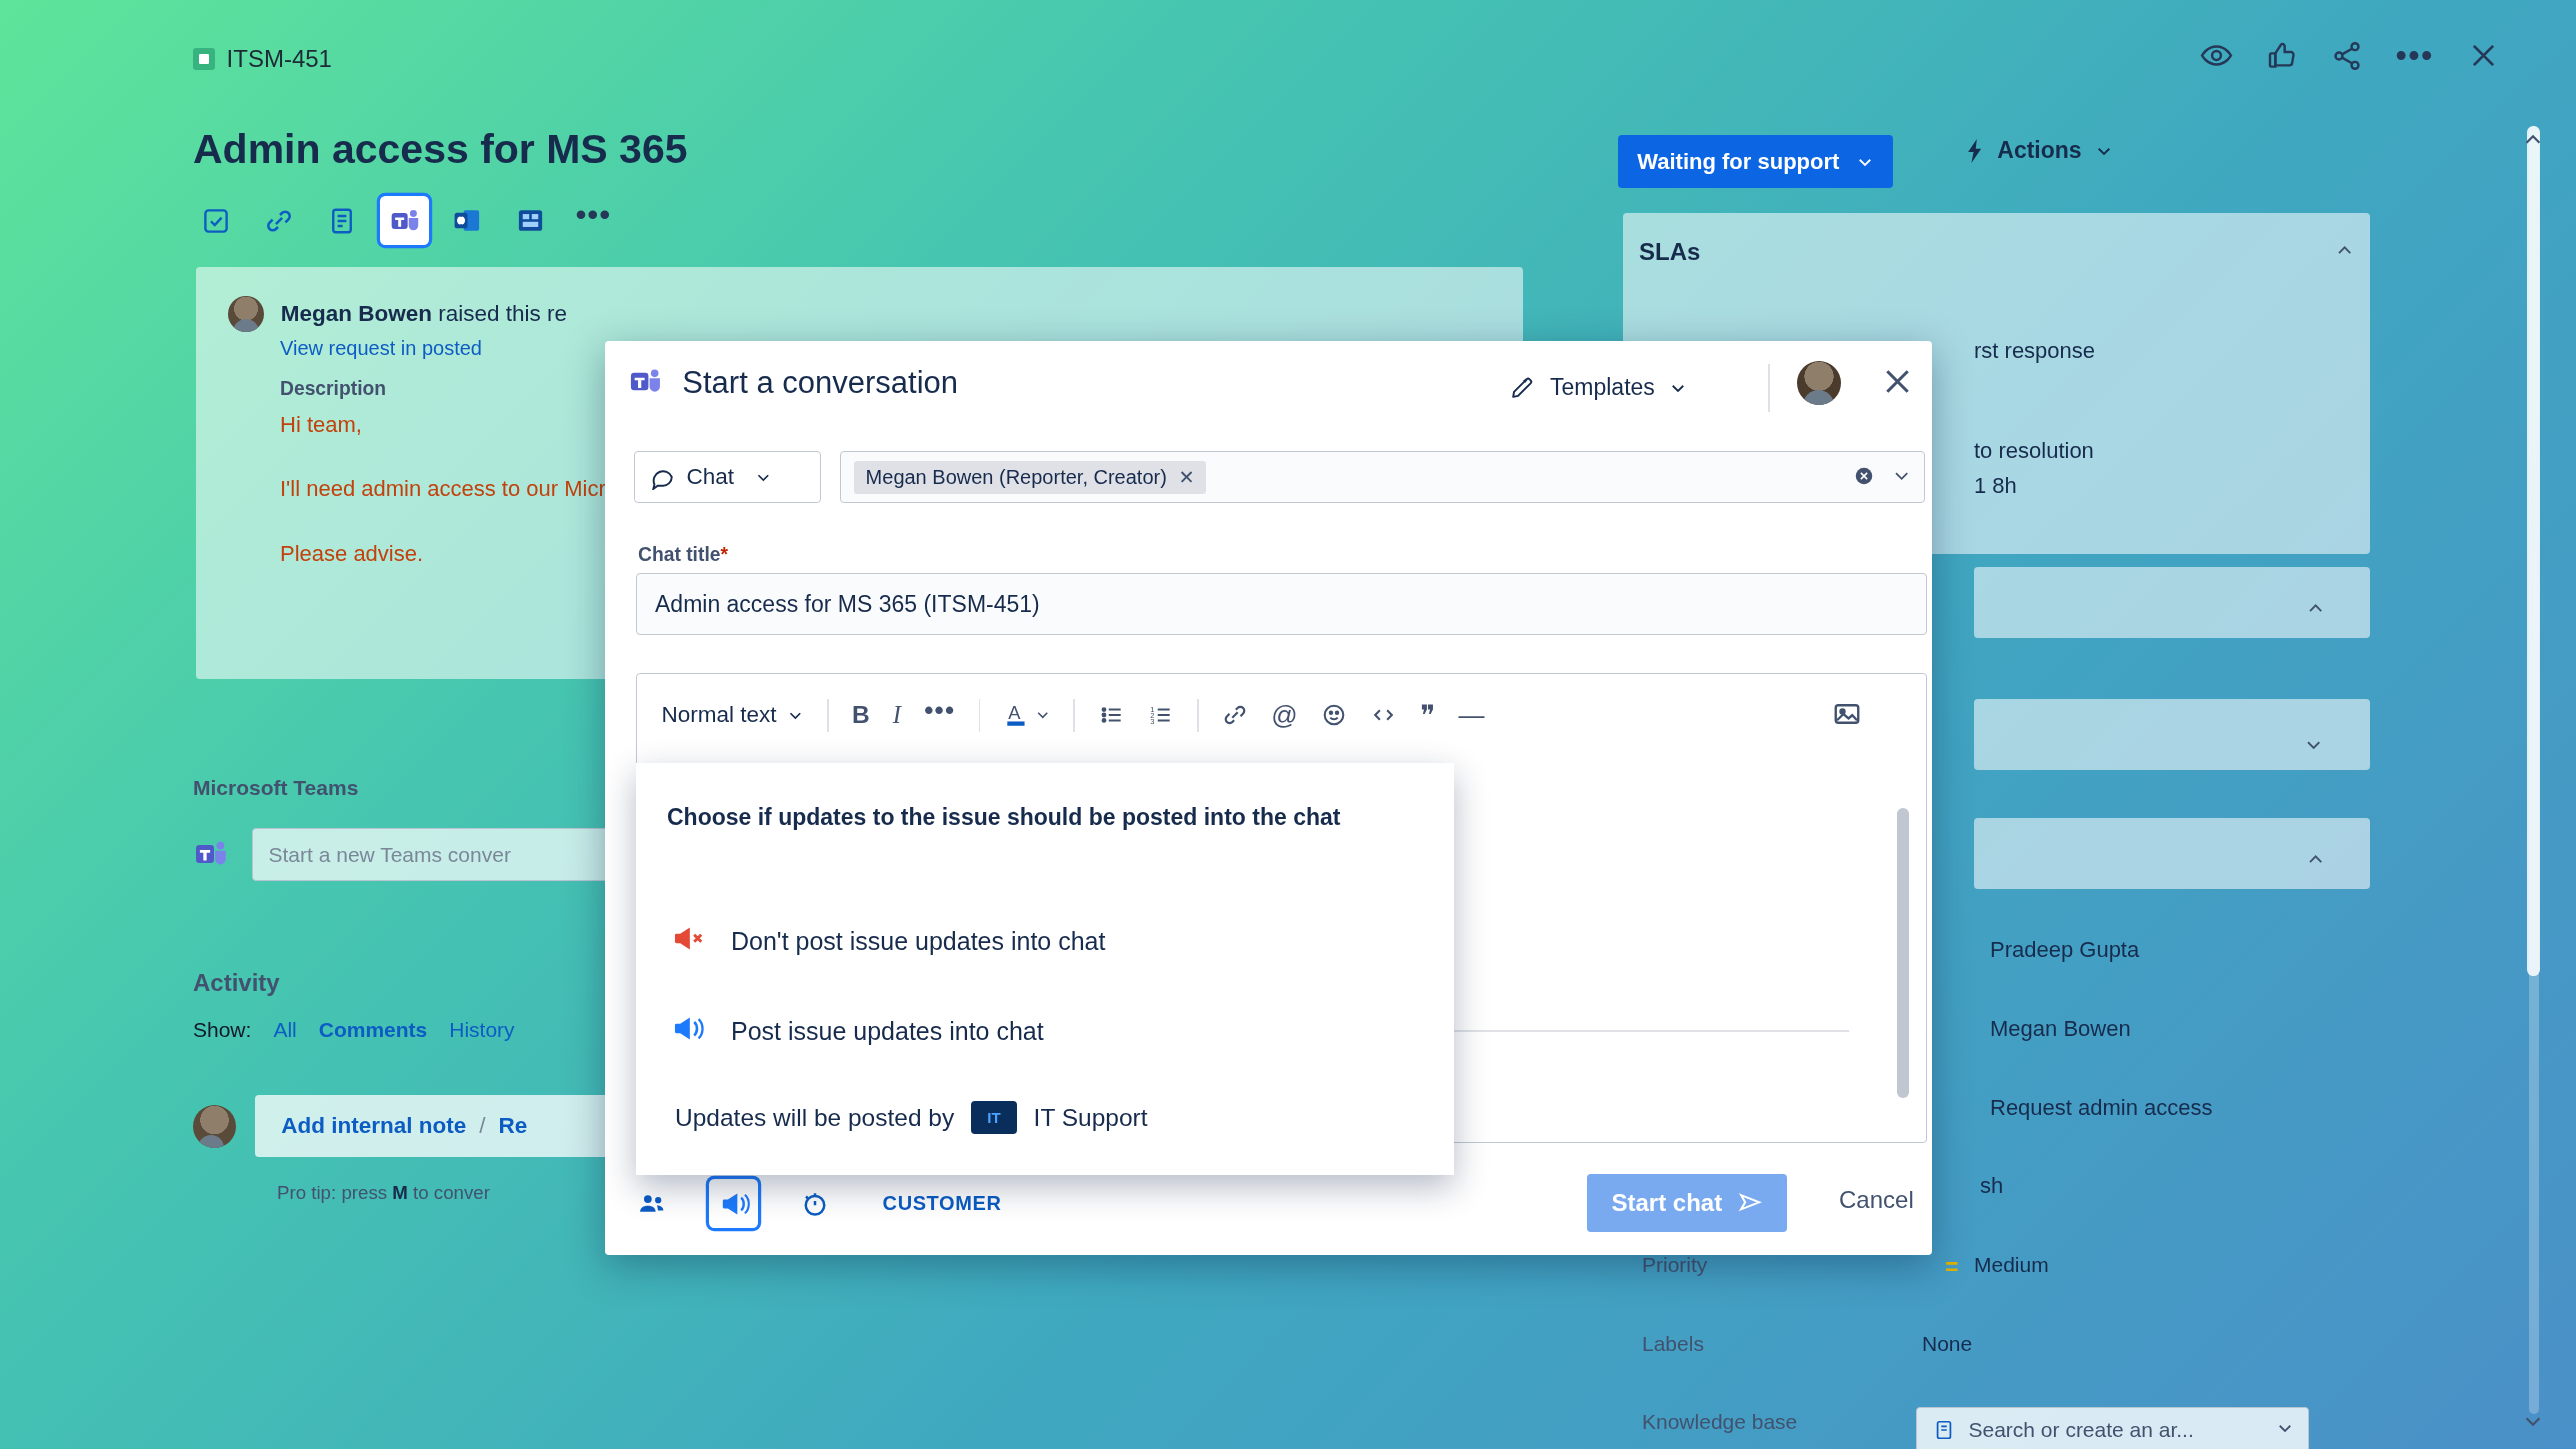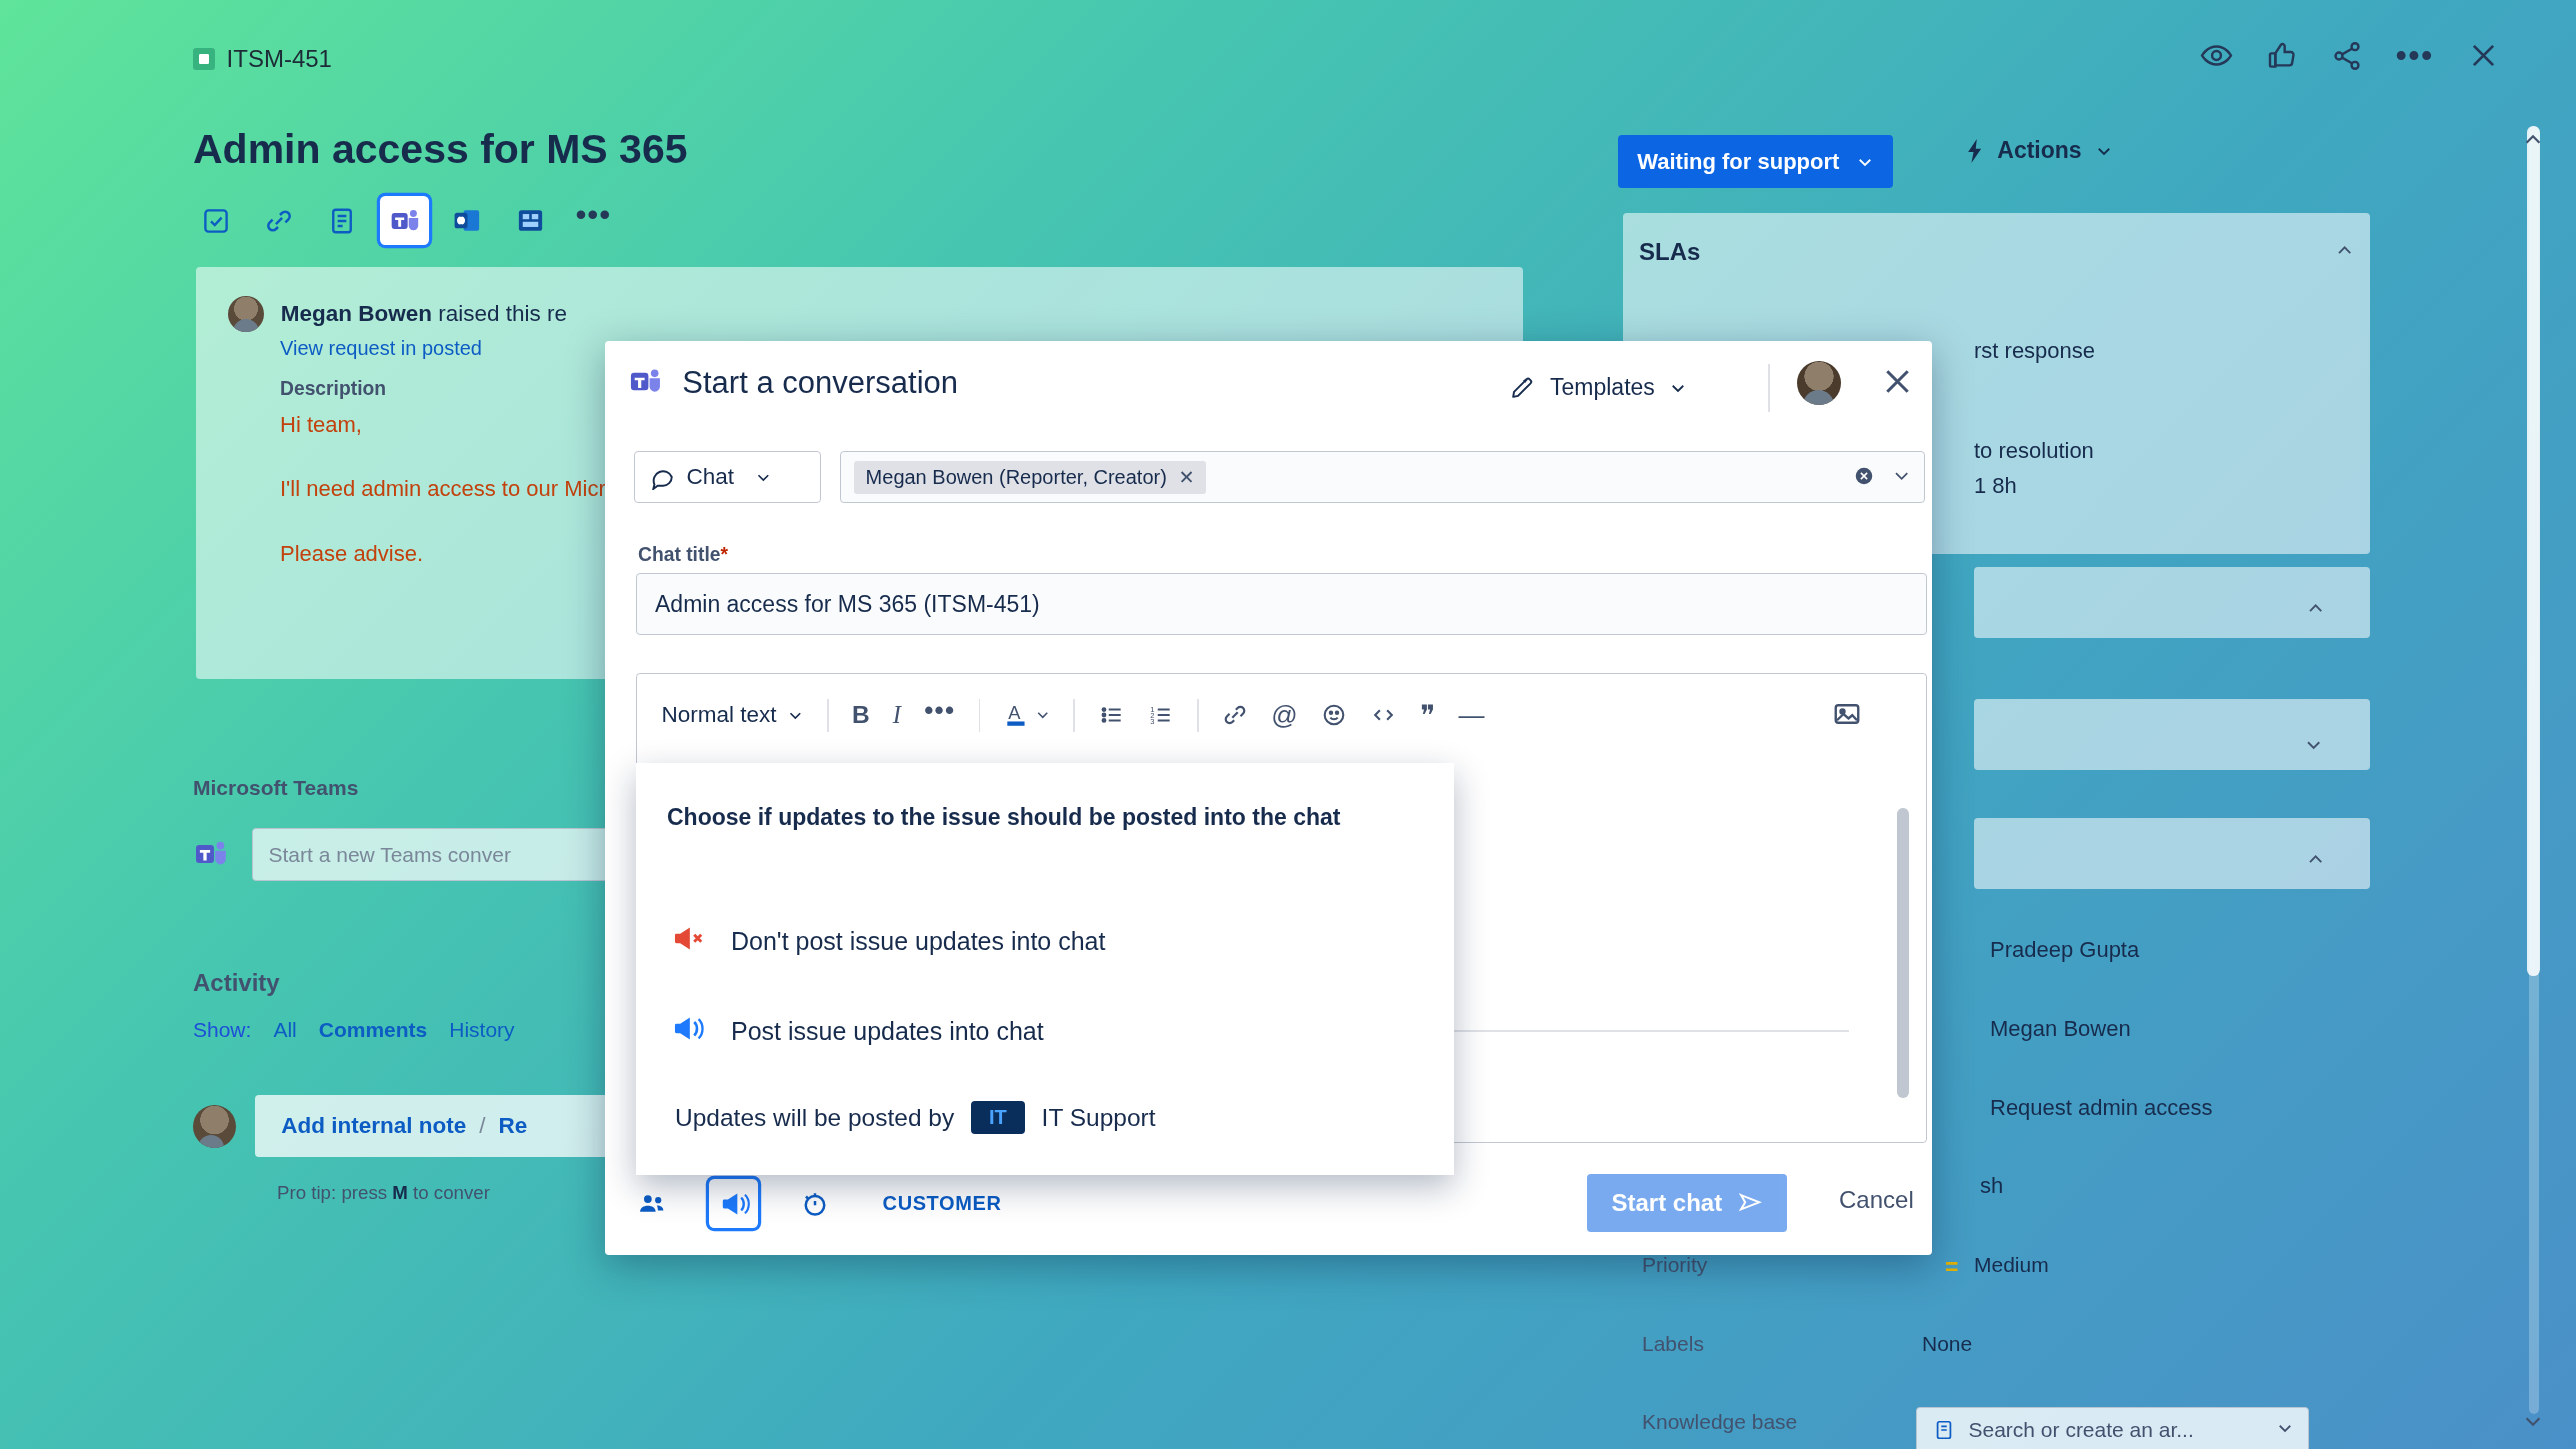--- a/index.html
+++ b/index.html
@@ -68,21 +68,21 @@
   
   .teams-head { position: absolute; left: 193px; top: 776px; font-size: 21px; font-weight: bold; color: #42526e; }
   .teams-row { position: absolute; left: 193px; top: 828px; display: flex; align-items: center; gap: 23px; }
   .teams-input {
     width: 412px; height: 53px; background: rgba(255,255,255,0.7); border: 1.9px solid #b8c4d0; border-radius: 3.9px;
     display: flex; align-items: center; padding-left: 15.5px; font-size: 21px; color: #7a8799;
   }
   
   .activity-head { position: absolute; left: 193px; top: 969px; font-size: 24px; font-weight: bold; color: #42526e; }
   .show-row { position: absolute; left: 193px; top: 1018px; display: flex; align-items: baseline; gap: 22px; font-size: 21px; }
-  .show-label { color: #1d4ed8; }
+  .show-label { color: #0f172a; }
   .show-opt { color: #0c5cc4; }
   .show-opt.active { color: #0c5cc4; font-weight: bold; }
   .note-row { position: absolute; left: 193px; top: 1095px; display: flex; align-items: center; gap: 19.3px; }
   .note-box {
     width: 361px; height: 62px; background: rgba(255,255,255,0.75); border-radius: 3.9px;
     display: flex; align-items: center; gap: 13px; padding-left: 26px; font-size: 22.5px;
   }
   .note-box .lnk { color: #0c5cc4; font-weight: bold; }
   .note-box .sep { color: #7a8799; }
   .pro-tip { position: absolute; left: 277px; top: 1182px; font-size: 18.7px; color: #42526e; }
@@ -198,22 +198,22 @@
     position: absolute; left: 636px; top: 763px; width: 818px; height: 412px;
     background: #ffffff; box-shadow: 0 11.6px 32px rgba(9,30,66,0.30);
   }
   .pop-head {
     position: absolute; left: 667px; top: 802px; width: 708px; font-size: 23px; font-weight: bold;
     color: #172b4d; line-height: 1.35;
   }
   .pop-opt { position: absolute; left: 670px; display: flex; align-items: center; gap: 26px; font-size: 25px; color: #172b4d; }
   .pop-foot { position: absolute; left: 675px; top: 1101px; display: flex; align-items: center; gap: 16.7px; font-size: 24.5px; color: #172b4d; }
   .it-badge {
-    width: 54px; height: 33px; border-radius: 3.9px; background: #0a2e5c; display: flex;
-    align-items: center; justify-content: center; color: #4aa3ff; font-size: 20px; font-weight: bold;
+    width: 46px; height: 33px; border-radius: 3.9px; background: #0a2e5c; display: flex;
+    align-items: center; justify-content: center; color: #4aa3ff; font-size: 15px; font-weight: bold;
   }
 </style>
 </head>
 <body>
 
 <div class="issue-root">
 
   <div class="breadcrumb-row">
     <span class="bc-icon"></span>
     <span class="bc-text">ITSM-451</span>

